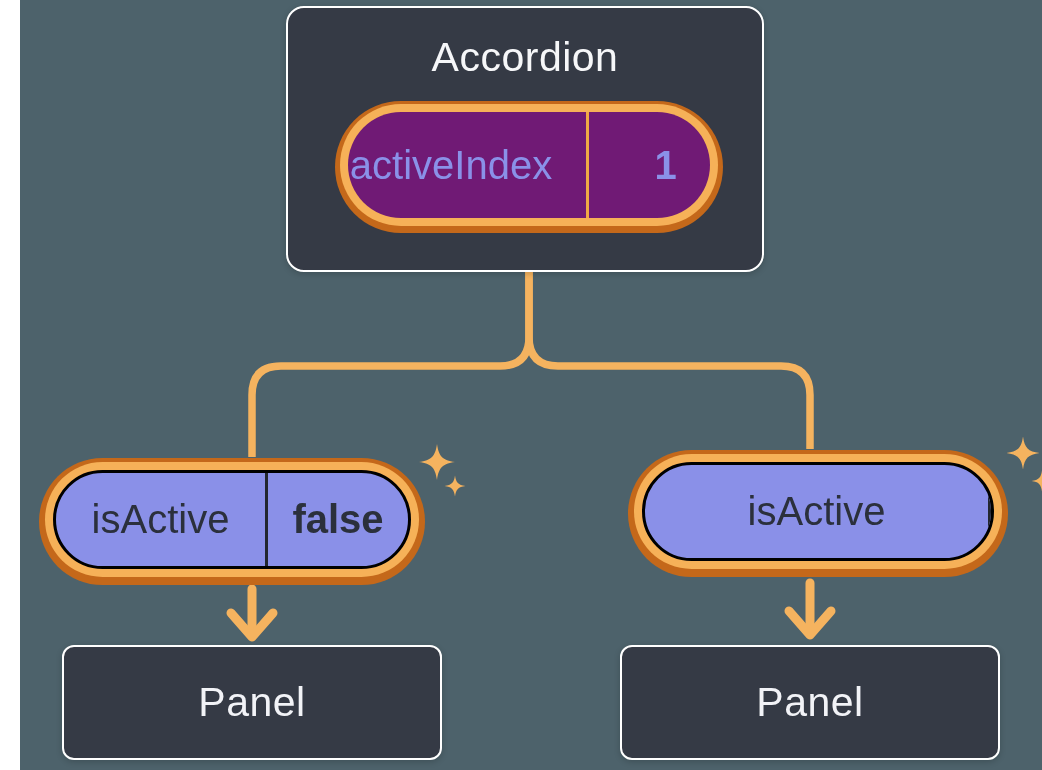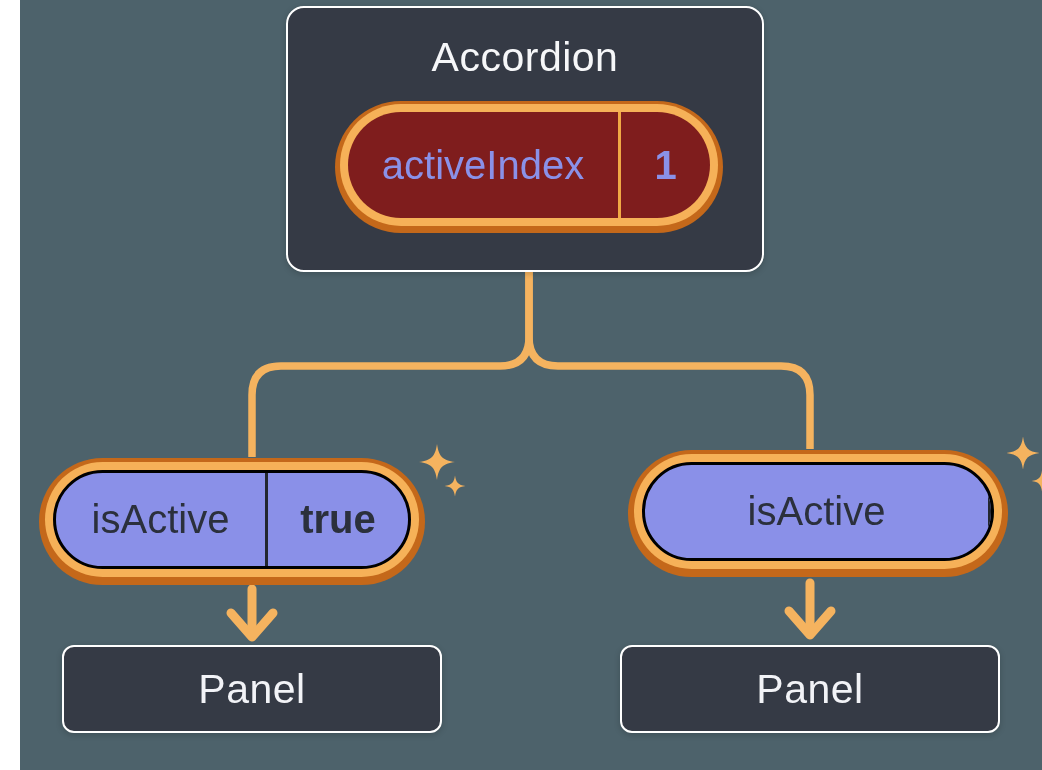--- a/index.html
+++ b/index.html
@@ -32,21 +32,21 @@
   .box-title {
     position: absolute;
     left: 0; right: 0; top: 26px;
     text-align: center;
     font-size: 41px;
     font-weight: 500;
     letter-spacing: 0.5px;
     color: #F6F7F9;
   }
   .panel {
-    width: 380px; height: 88px;
+    width: 380px; height: 115px;
     border-radius: 12px;
     display: flex;
     align-items: center;
     justify-content: center;
   }
   #panel-left  { left: 42px;  top: 645px; }
   #panel-right { left: 600px; top: 645px; }
   .panel-title {
     font-size: 41px;
     font-weight: 500;
@@ -58,22 +58,23 @@
     display: flex;
     align-items: stretch;
     border-radius: 999px;
     box-sizing: border-box;
     overflow: hidden;
   }
   
   #state-pill {
     left: 328px; top: 112px;
     width: 362px; height: 106px;
-    background: #7f1d1d;
+    background: #701a75;
     box-shadow: 0 0 0 8px #F6B158, 0 2px 0 13px #C4681A;
+    gap: 32px;
   }
   #state-pill .pill-label {
     flex: 1;
     display: flex; align-items: center; justify-content: center;
     font-size: 40px;
     color: #8A91E8;
   }
   #state-pill .pill-divider { width: 3px; background: #F0A945; }
   #state-pill .pill-value {
     width: 89px;
@@ -150,21 +151,21 @@
 
   <div class="pill" id="state-pill">
     <div class="pill-label">activeIndex</div>
     <div class="pill-divider"></div>
     <div class="pill-value">1</div>
   </div>
 
   <div class="pill prop-pill" id="prop-pill-left">
     <div class="pill-label">isActive</div>
     <div class="pill-divider"></div>
-    <div class="pill-value">true</div>
+    <div class="pill-value">false</div>
   </div>
 
   <div class="pill prop-pill" id="prop-pill-right">
     <div class="pill-label">isActive</div>
     <div class="pill-divider"></div>
   </div>
 
   <div class="node panel" id="panel-left">
     <div class="panel-title">Panel</div>
   </div>

